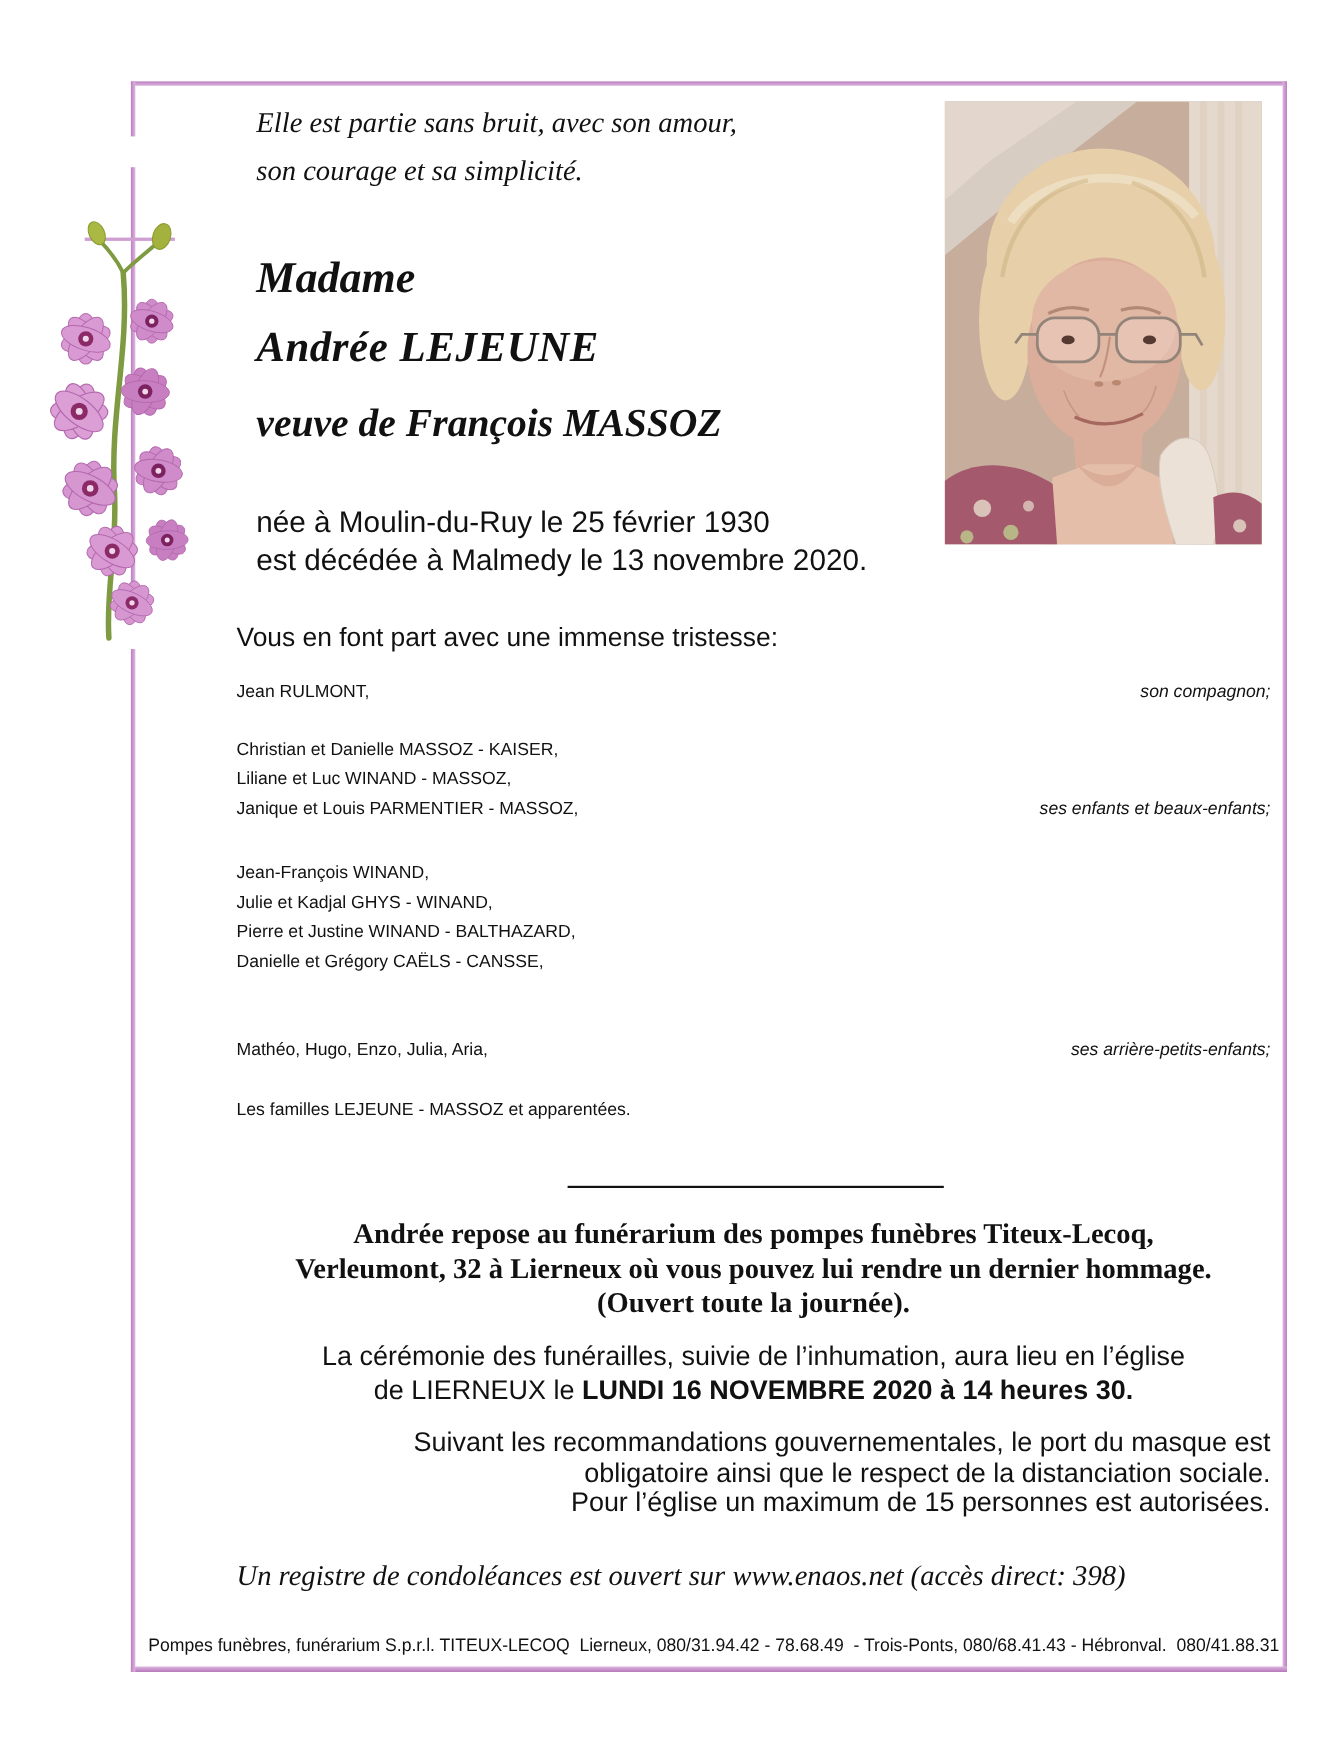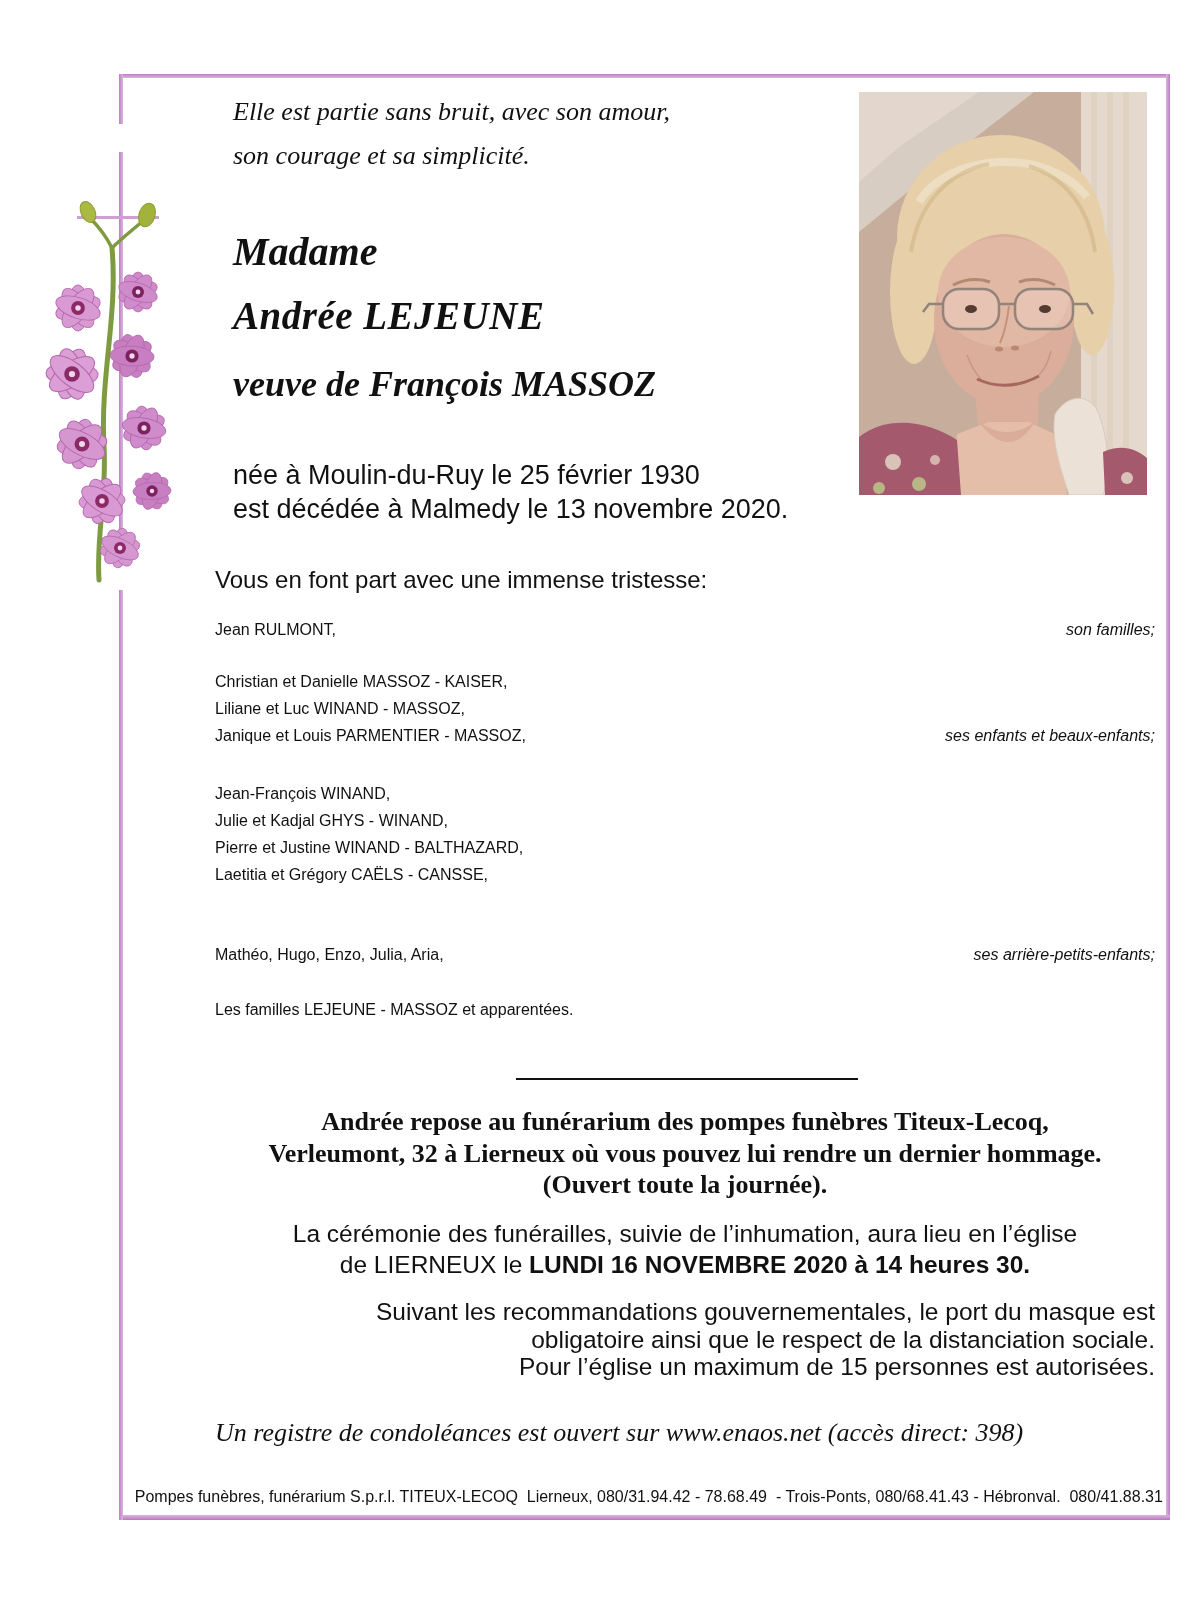--- a/index.html
+++ b/index.html
@@ -237,21 +237,21 @@
   <div class="abs hdr dates">
     <div>née à Moulin-du-Ruy le 25 février 1930</div>
     <div>est décédée à Malmedy le 13 novembre 2020.</div>
   </div>
 
   <div class="abs col intro">Vous en font part avec une immense tristesse:</div>
 
   <div class="abs col group g1">
     <div class="nrow">
       <span>Jean RULMONT,</span>
-      <span class="rel">son familles;</span>
+      <span class="rel">son compagnon;</span>
     </div>
   </div>
 
   <div class="abs col group g2">
     <div class="nrow">
         <span>Christian et Danielle MASSOZ - KAISER,</span>
       </div>
     <div class="nrow">
         <span>Liliane et Luc WINAND - MASSOZ,</span>
       </div>
@@ -265,21 +265,21 @@
     <div class="nrow">
         <span>Jean-François WINAND,</span>
       </div>
     <div class="nrow">
         <span>Julie et Kadjal GHYS - WINAND,</span>
       </div>
     <div class="nrow">
         <span>Pierre et Justine WINAND - BALTHAZARD,</span>
       </div>
     <div class="nrow">
-        <span>Laetitia et Grégory CAËLS - CANSSE,</span>
+        <span>Danielle et Grégory CAËLS - CANSSE,</span>
       </div>
   </div>
 
   <div class="abs col group gfam">Les familles LEJEUNE - MASSOZ et apparentées.</div>
 
   <div class="abs col group g4">
     <div class="nrow">
       <span>Mathéo, Hugo, Enzo, Julia, Aria,</span>
       <span class="rel">ses arrière-petits-enfants;</span>
     </div>

